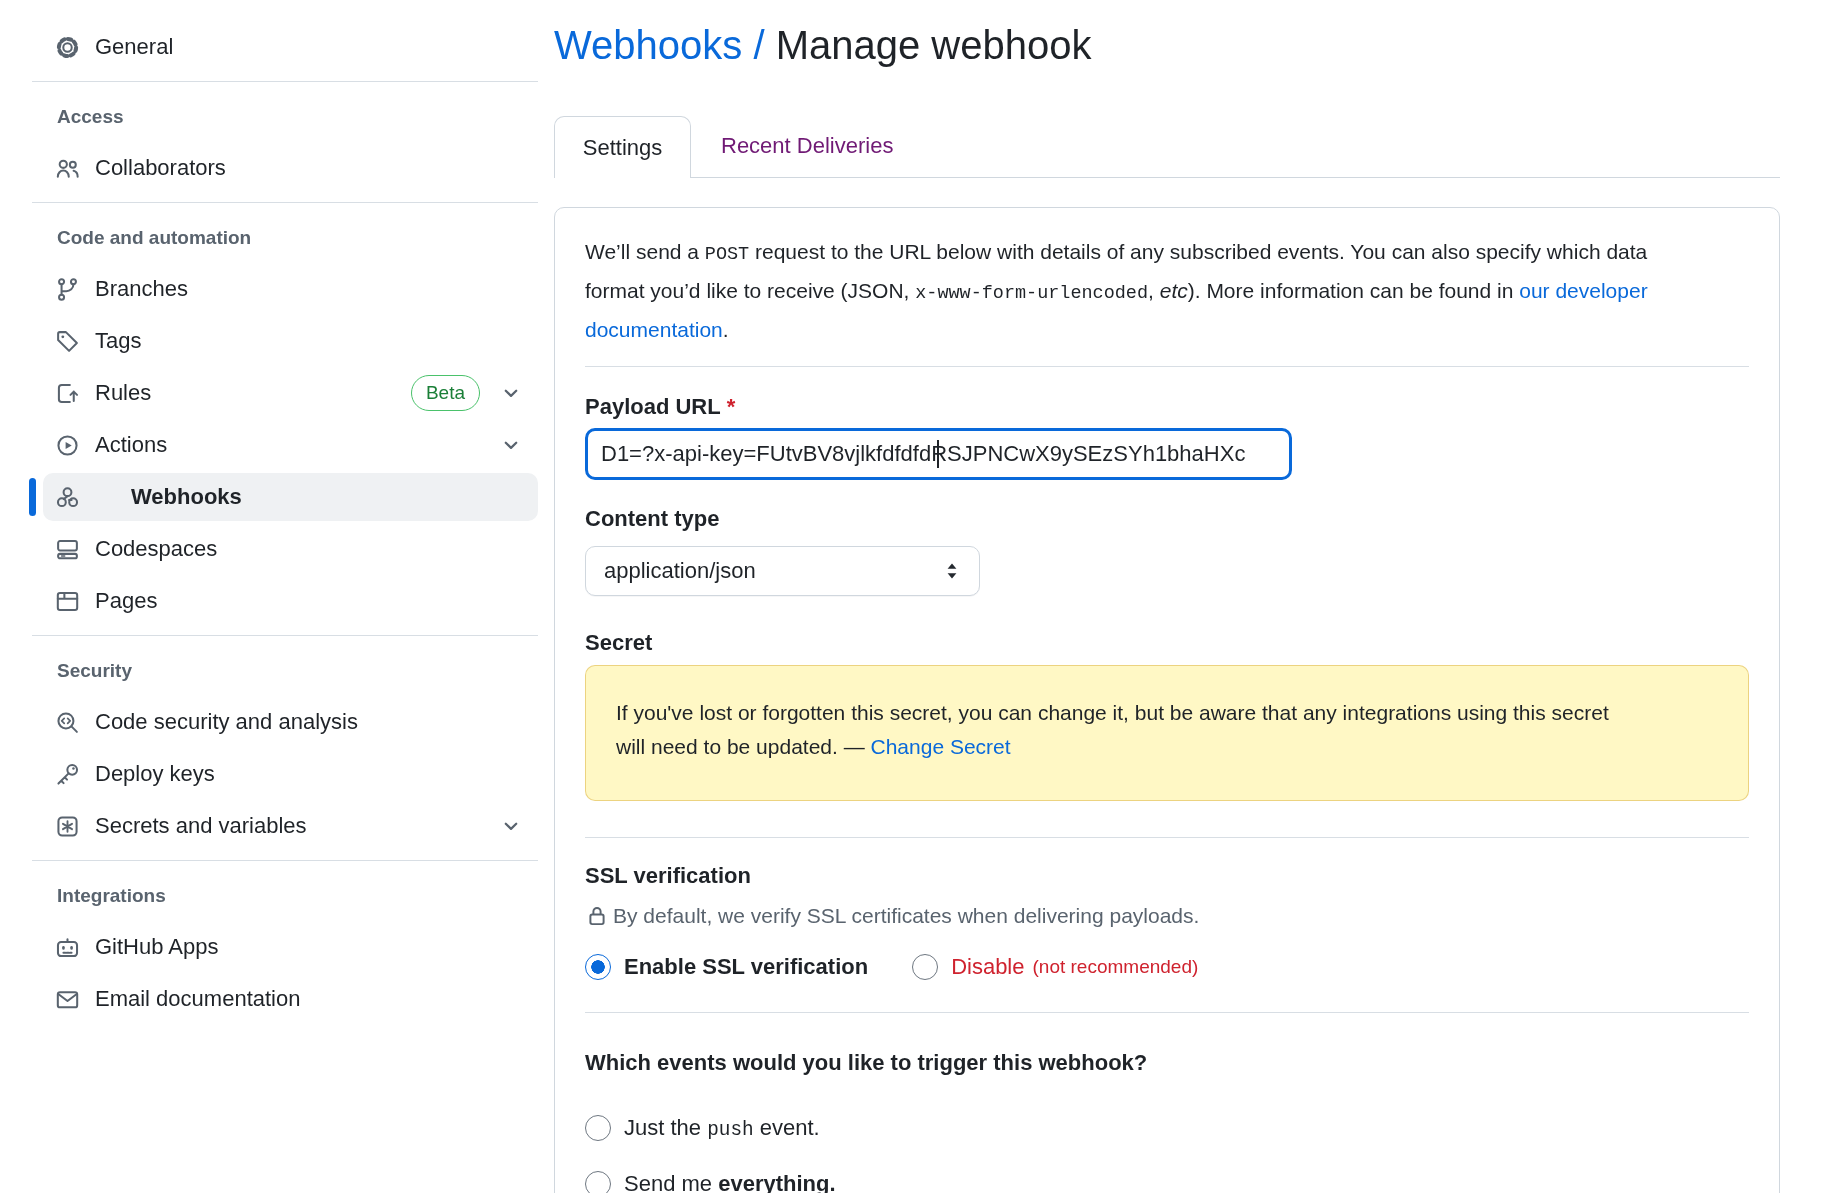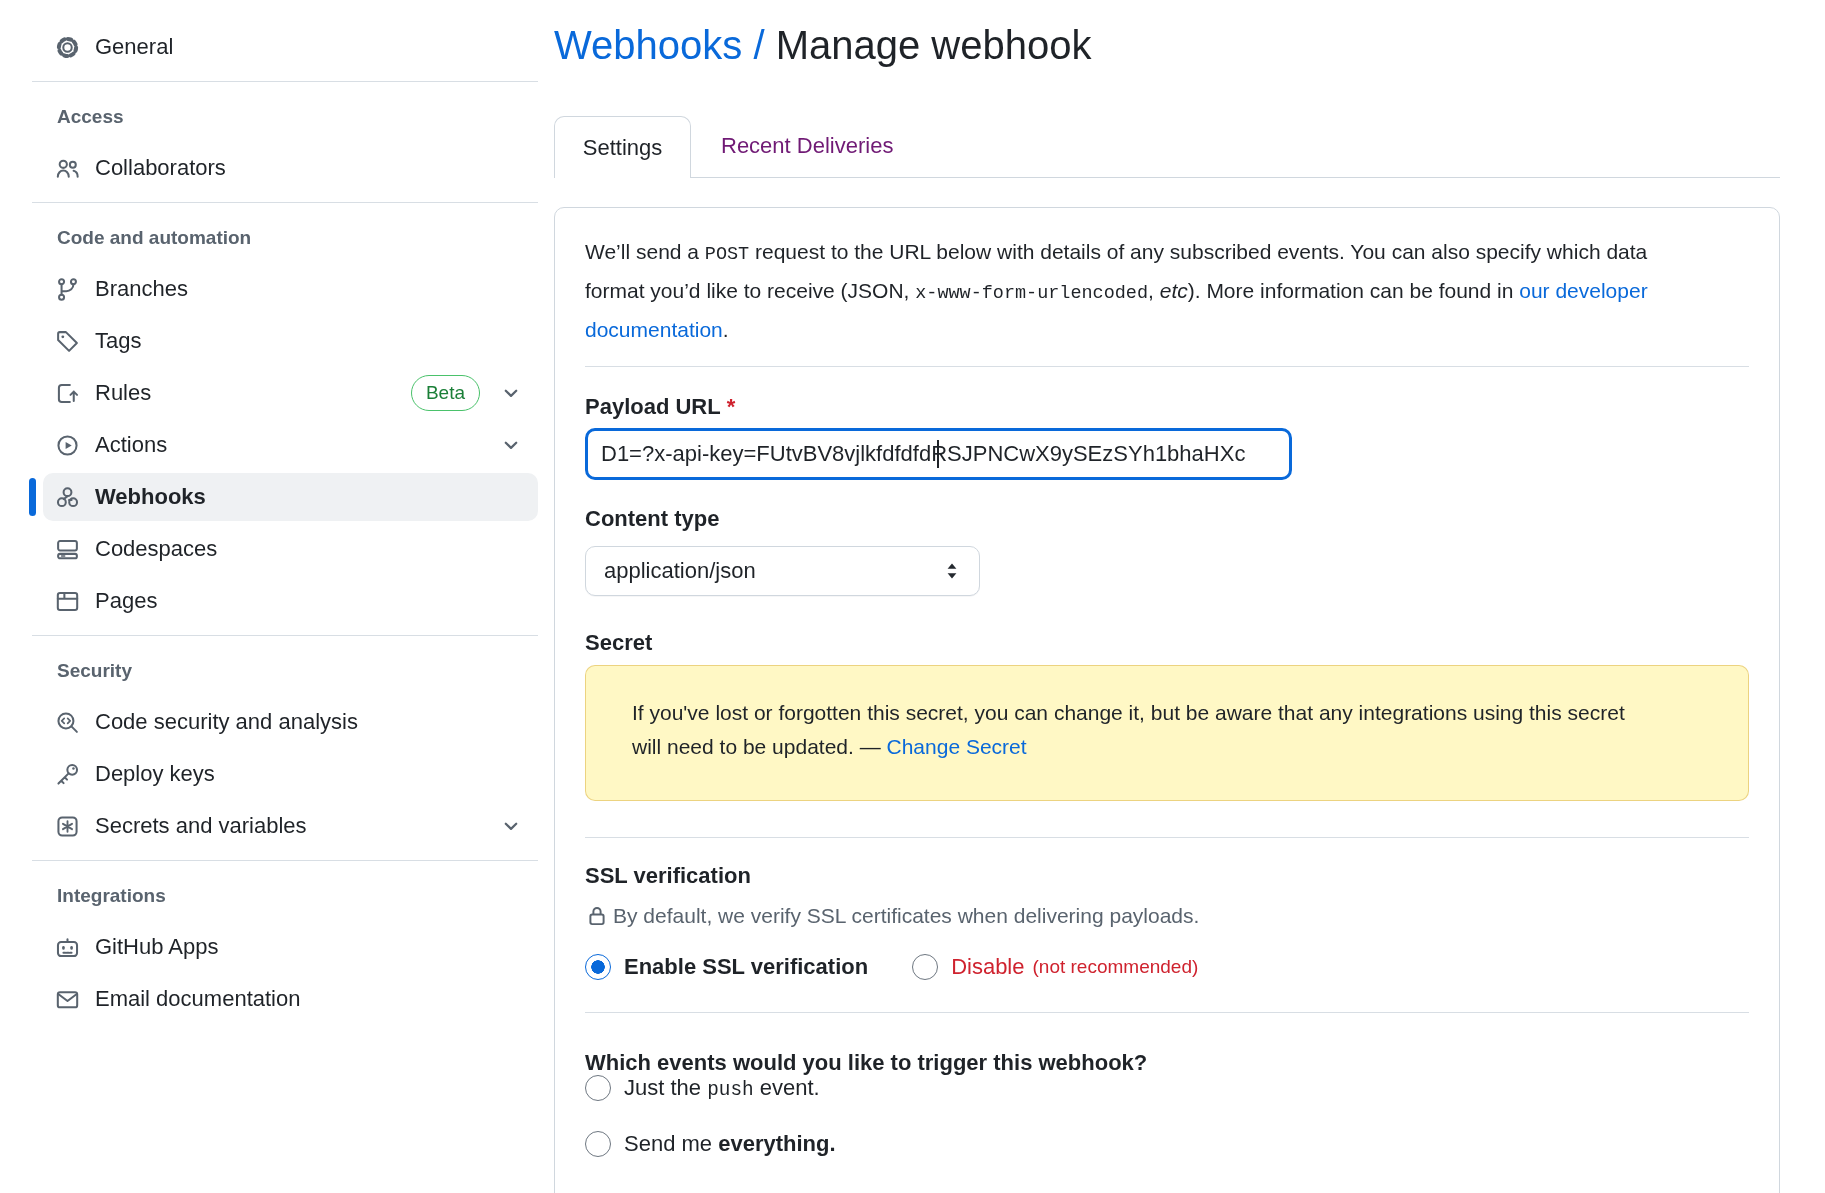--- a/index.html
+++ b/index.html
@@ -5,21 +5,21 @@
   * { margin:0; padding:0; box-sizing:border-box; }
   html,body { width:1825px; height:1193px; overflow:hidden; background:#fff;
     font-family:"Liberation Sans", sans-serif; color:#1f2328; }
   body { position:relative; }
 
   
   .sidebar { position:absolute; left:28px; top:0; width:510px; padding-top:23px; }
   .sb-item { height:48px; margin:0 0 4px 15px; width:495px; display:flex; align-items:center;
     padding:0 16px 0 12px; border-radius:10px; font-size:22px; color:#1f2328; cursor:pointer; position:relative; }
   .sb-item .ic { width:25px; height:25px; margin-right:15px; flex:0 0 25px; display:flex; }
-  .sb-item.selected { background:#eff1f3; font-weight:700; }
+  .sb-item.selected { background:#eff1f3; font-weight:700;gap:36px; }
   .sb-item.selected::before { content:""; position:absolute; left:-14px; top:5px; width:7px; height:38px;
     border-radius:4px; background:#0969da; }
   .sb-label { margin:24px 0 16px 29px; font-size:19px; font-weight:700; color:#59636e; }
   .sb-div { border-top:1.5px solid #d8dee4; margin:10px 0 0 4px; }
   .sb-spacer { flex:1; }
   .beta-pill { border:1.5px solid #4ac26b; color:#1a7f37; font-size:19px; line-height:1;
     padding:7px 14px 8px; border-radius:18px; margin-right:20px; }
   .sb-chev { width:22px; height:22px; display:flex; }
 
   
@@ -59,39 +59,39 @@
 
   .lbl-content { margin-top:27px; }
   .select-box { margin-top:15px; width:395px; height:50px; border:1.5px solid #d0d7de; border-radius:10px;
     background:#fff; display:flex; align-items:center; padding:0 16px 0 18px; font-size:22px; color:#1f2328;
     cursor:pointer; box-shadow:0 1px 0 rgba(31,35,40,0.04); }
   .select-box .sel-spacer { flex:1; }
   .sel-caret { width:22px; height:22px; display:flex; }
 
   .lbl-secret { margin-top:35px; }
   .flash-warn { margin-top:10px; background:#fff8c5; border:1.5px solid rgba(212,167,44,0.45);
-    border-radius:10px; padding:30px 46px 36px; font-size:21px; line-height:34px; white-space:nowrap; overflow:hidden; }
+    border-radius:10px; padding:30px 30px 36px; font-size:21px; line-height:34px; white-space:nowrap; overflow:hidden; }
 
   .ssl-h { margin-top:26px; }
   .lock-row { margin-top:16px; display:flex; align-items:center; gap:4px; color:#59636e; font-size:21px; }
   .lock-row .ic { width:24px; height:24px; display:flex; }
 
   .radio-row { margin-top:26px; display:flex; align-items:center; font-size:22px; }
   .radio { width:26px; height:26px; border-radius:50%; flex:0 0 26px; cursor:pointer; }
   .radio.checked { border:1.5px solid #0969da;
     background:radial-gradient(circle, #0969da 0 6.5px, #ffffff 7px 100%); }
   .radio.unchecked { border:1.5px solid #6e7781; background:#fff; }
   .radio-lbl { margin-left:13px; cursor:pointer; }
   .enable-lbl { font-weight:700; }
   .disable-group { margin-left:44px; display:flex; align-items:center; }
   .disable-lbl { color:#cf222e; }
   .disable-note { color:#cf222e; font-size:19px; margin-left:8px; }
 
   .events-h { margin-top:38px; }
-  .evt-row1 { }
+  .evt-row1 { margin-top:40px; }
   .evt-row2 { margin-top:30px; }
   .evt-row { display:flex; align-items:center; font-size:22px; }
 
   svg { display:block; width:100%; height:100%; }
 </style>
 </head>
 <body>
 
 <nav class="sidebar" id="sidebar">
     <div class="sb-item">

